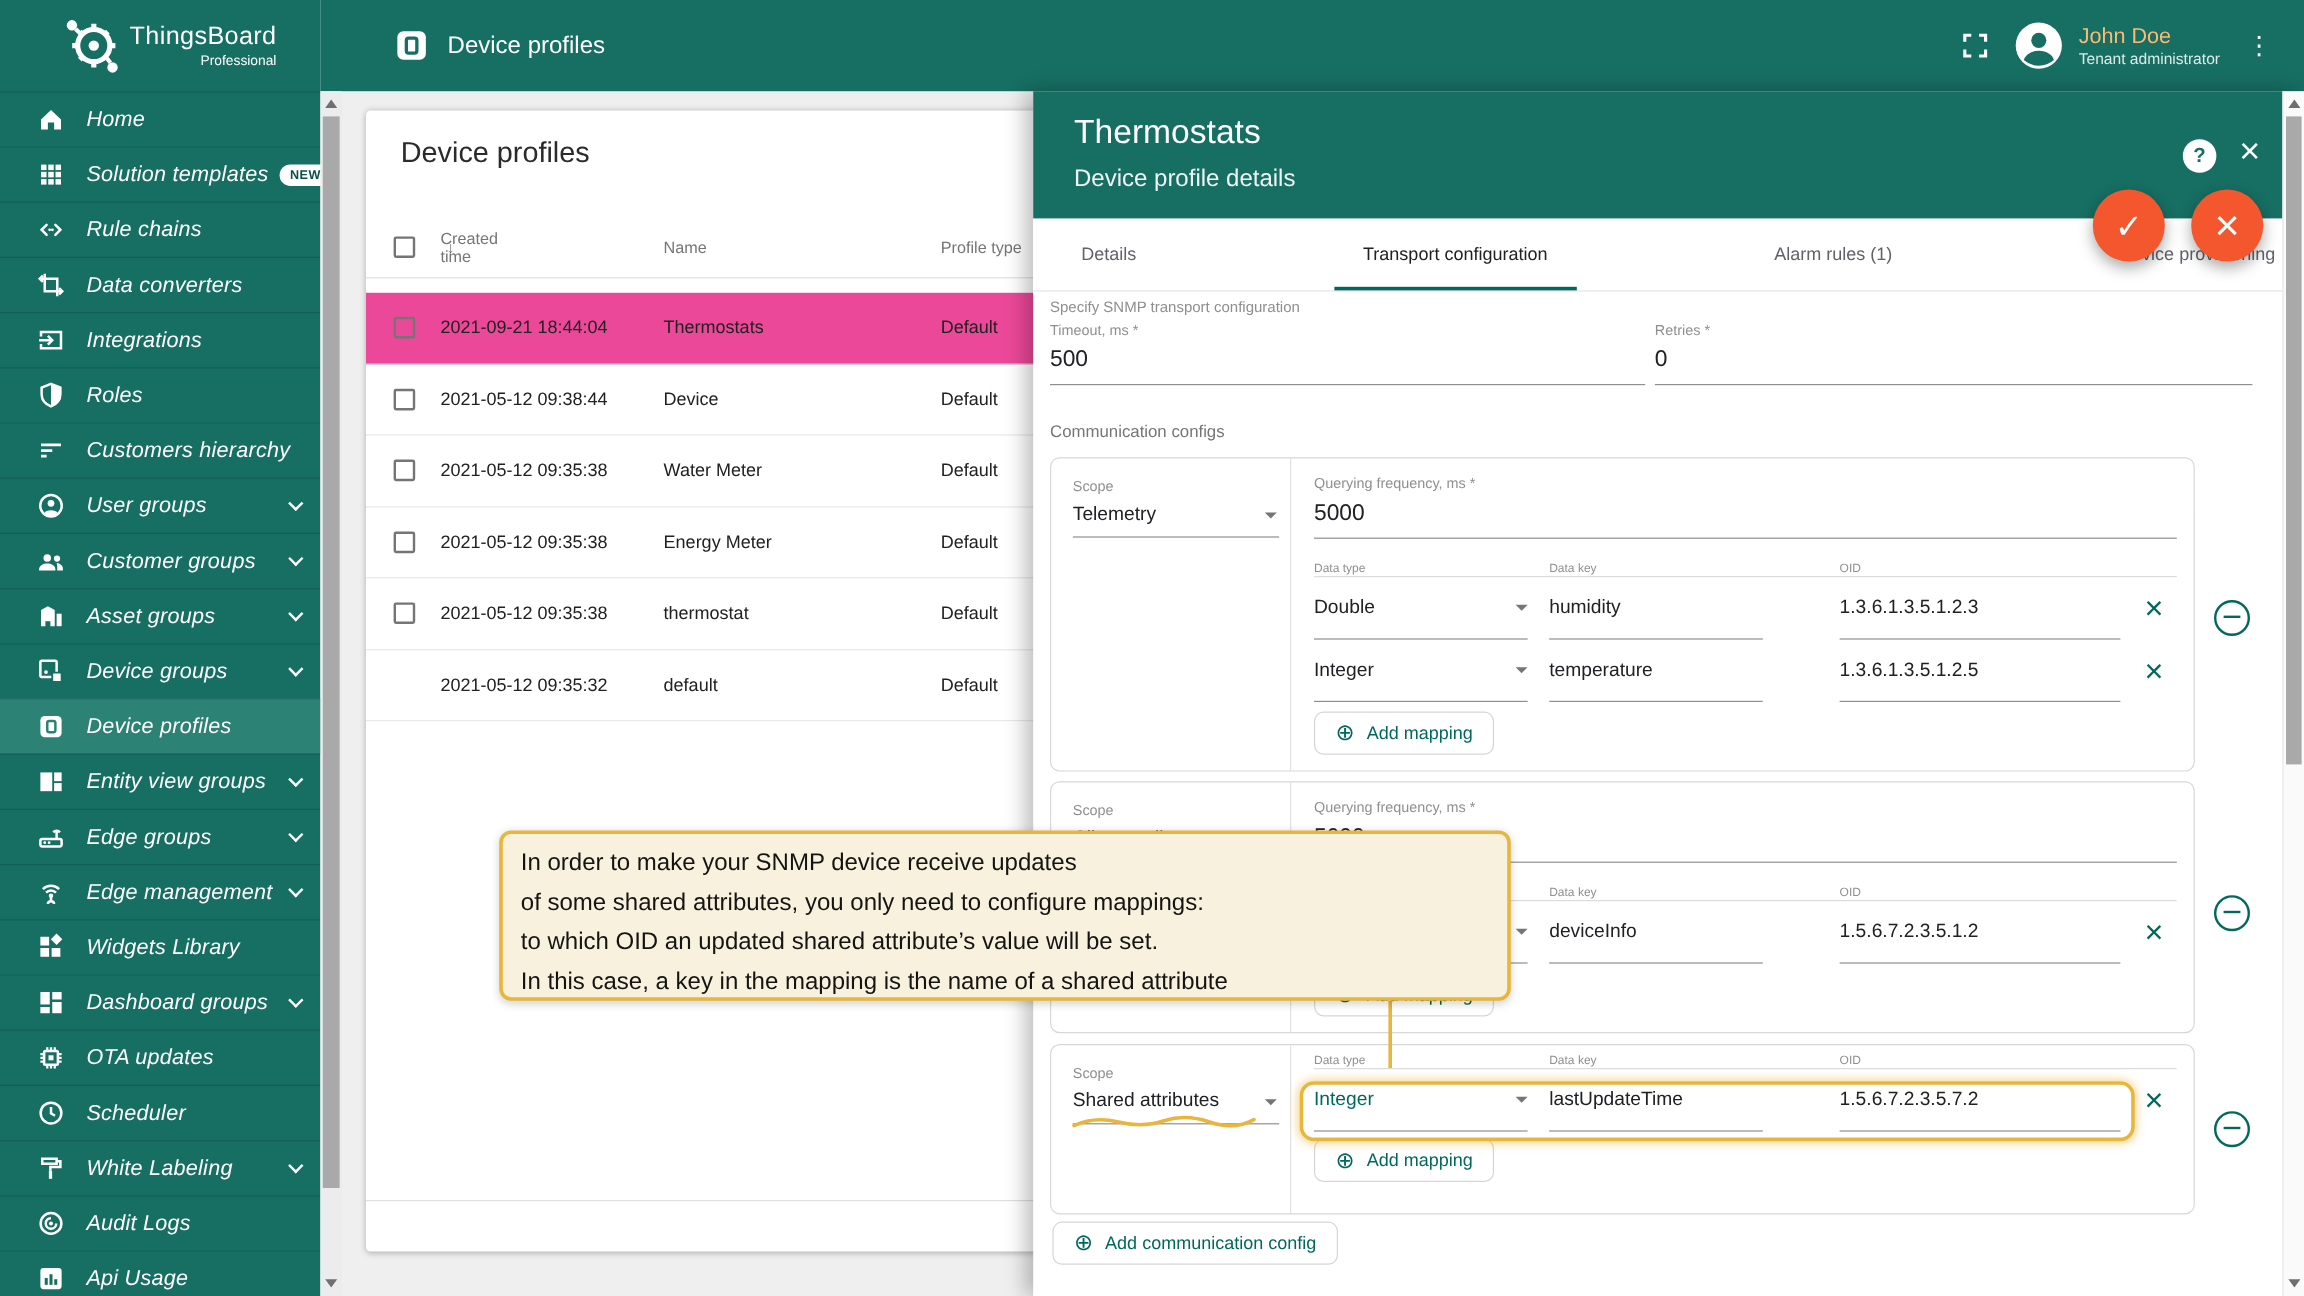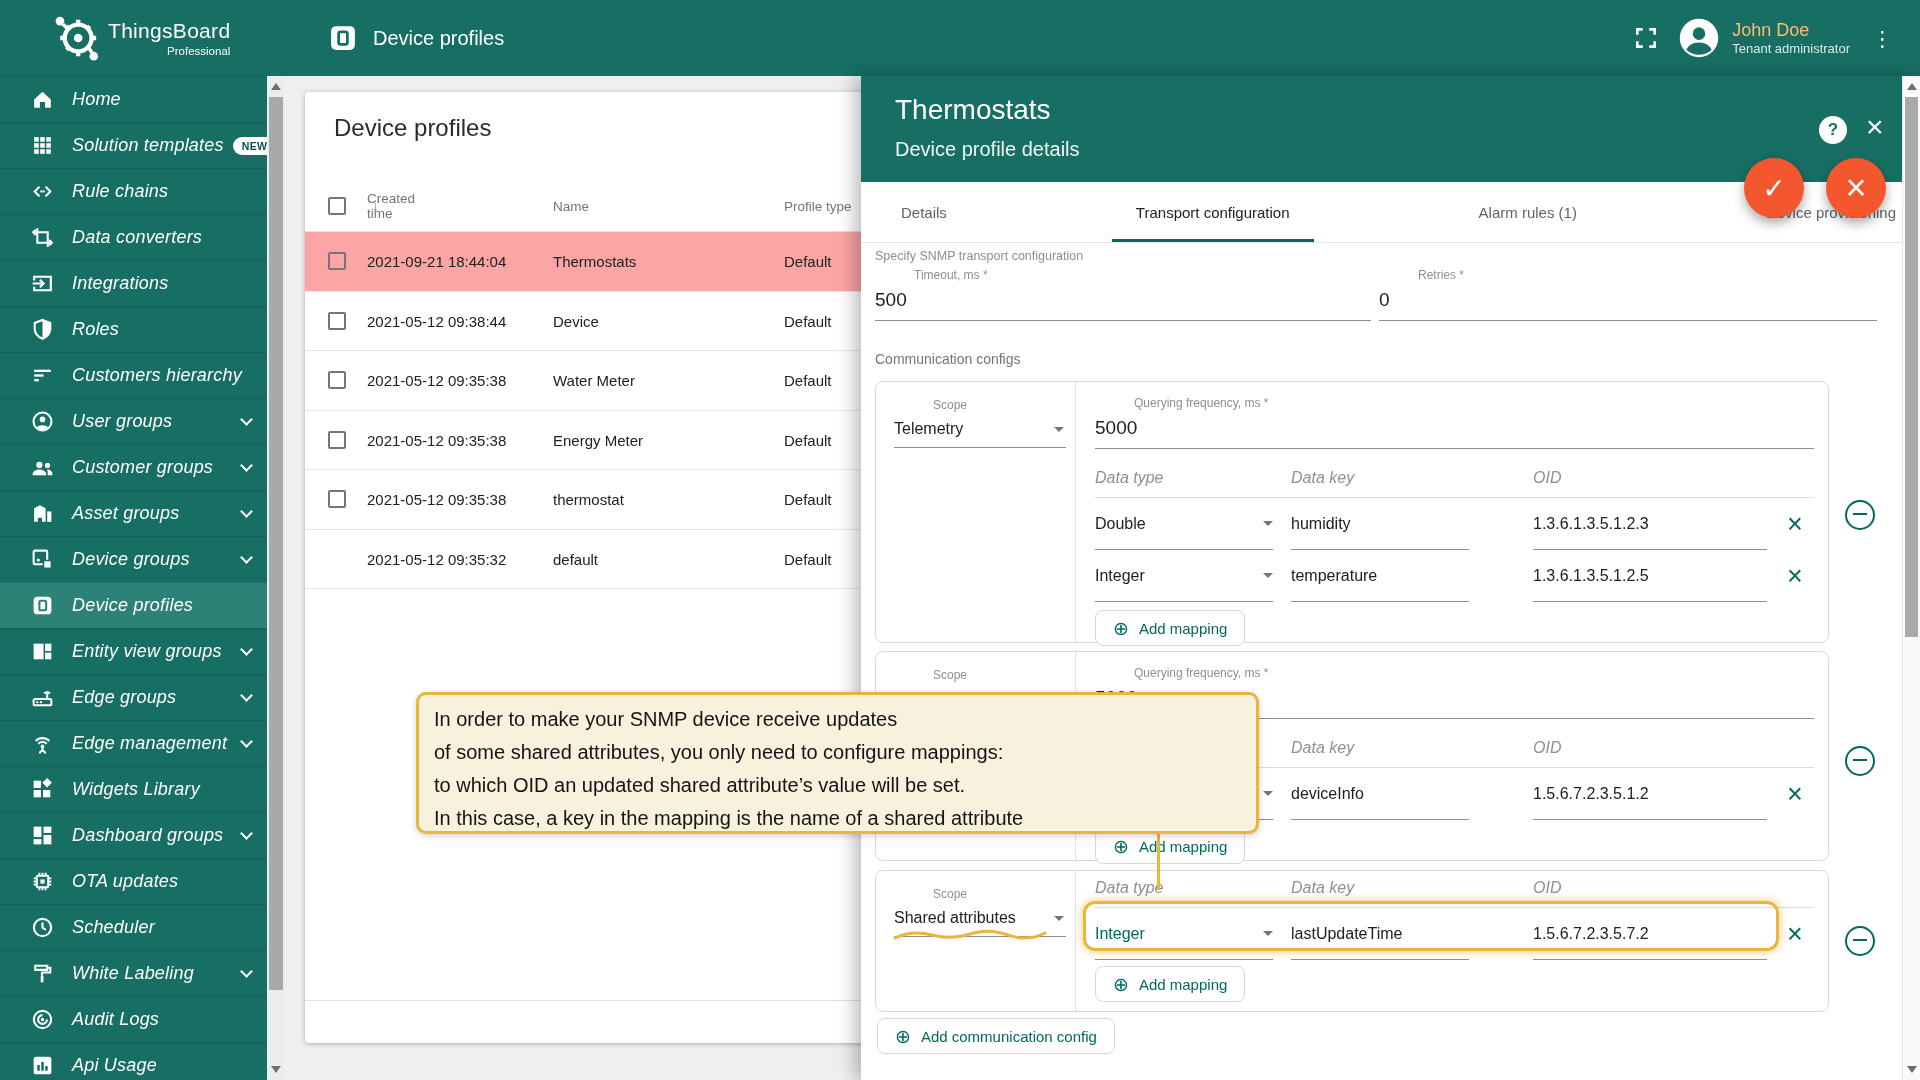--- a/index.html
+++ b/index.html
@@ -54,21 +54,21 @@
   .tcard h1{font-size:24px;font-weight:400;color:#2b2b2b;padding:22px 0 0 29px;}
   .thead{position:absolute;left:0;right:0;top:88px;height:52px;border-bottom:1px solid #E0E0E0;}
   .thead span{position:absolute;top:50%;transform:translateY(-50%);font-size:13.5px;
               font-weight:500;color:#757575;}
   .cb{position:absolute;left:23px;top:50%;transform:translateY(-50%);width:18px;height:18px;
       border:2px solid #757575;border-radius:2px;cursor:pointer;}
   .col-t{left:62px;} .col-n{left:248px;} .col-p{left:479px;}
   .sort{color:#424242;font-size:14px;margin-left:5px;}
   .tbody{position:absolute;left:0;right:0;top:140px;}
   .trow{height:59.5px;position:relative;border-bottom:1px solid #E8E8E8;cursor:pointer;}
-  .trow.selected{background:#fca5a5;}
+  .trow.selected{background:#ec4899;margin-top:12px;}
   .trow span{position:absolute;top:50%;transform:translateY(-50%);font-size:15px;color:#212121;}
   .trow .c-time{left:62px;} .trow .c-name{left:248px;} .trow .c-prof{left:479px;}
   .tfoot-line{position:absolute;left:0;right:0;top:908px;border-top:1px solid #E0E0E0;}
 
   
   .panel{position:absolute;left:861px;top:76px;width:1059px;bottom:0;background:#fff;
          box-shadow:-7px 0 16px rgba(0,0,0,.25);z-index:4;}
   .p-head{height:106px;background:var(--teal);position:relative;}
   .p-title{position:absolute;left:34px;top:18px;font-size:28px;font-weight:500;color:#fff;}
   .p-sub{position:absolute;left:34px;top:62px;font-size:20px;color:rgba(255,255,255,.93);}
@@ -86,37 +86,37 @@
   .fab-check{left:883px;top:82px;font-size:28px;}
   .fab-x{left:965px;top:82px;font-size:36px;font-weight:300;}
 
   .p-body{position:absolute;top:167px;left:0;right:0;bottom:0;overflow:hidden;}
   .pscroll{position:absolute;right:0;top:0;width:18px;bottom:0;background:#FAFAFA;
            border-left:1px solid #E8E8E8;}
   .pscroll .thumb{position:absolute;left:2px;right:2px;top:21px;height:540px;background:#A9A9A9;}
 
   .hint{margin:6px 0 0 14px;font-size:12.5px;color:var(--lbl);}
   .two-col{display:grid;grid-template-columns:496px 498px;column-gap:8px;margin:5px 0 0 14px;}
-  .flabel{font-size:12px;color:var(--lbl);margin-bottom:2px;margin-left:39px;}
+  .flabel{font-size:12px;color:var(--lbl);margin-bottom:2px;}
   .fval{font-size:19px;color:#202124;padding:5px 0 9px;border-bottom:1px solid #8F8F8F;cursor:text;}
   .section-label{margin:30px 0 0 14px;font-size:14px;color:#757575;}
 
   .cfg{display:flex;margin-left:14px;}
   .cfg-a{margin-top:14px;} .cfg-b{margin-top:8px;} .cfg-c{margin-top:9px;}
   .cfg-card{width:954px;border:1px solid #D8D8D8;border-radius:8px;display:flex;position:relative;background:#fff;}
   .cfg-a .cfg-card{height:262px;} .cfg-b .cfg-card{height:210px;} .cfg-c .cfg-card{height:142px;}
   .scope-col{width:200px;border-right:1px solid #E2E2E2;padding:16px 0 0 18px;flex:none;position:relative;}
   .scope-val{display:flex;align-items:center;width:172px;border-bottom:1px solid #8F8F8F;
              padding:6px 2px 9px 0;font-size:16px;color:#202124;cursor:pointer;}
   .caret{width:0;height:0;border-left:5px solid transparent;border-right:5px solid transparent;
          border-top:5px solid #757575;margin-left:auto;}
   .cfg-right{flex:1;padding:0 16px 0 19px;position:relative;}
   .freq{padding-top:14px;width:719px;}
-  .map-head{display:flex;margin-top:20px;padding-bottom:10px;border-bottom:1px solid #DCDCDC;
-            width:719px;font-size:16px;color:var(--lbl);font-style:italic;}
+  .map-head{display:flex;margin-top:20px;border-bottom:1px solid #DCDCDC;
+            width:719px;font-size:10px;color:var(--lbl);}
   .cfg-c .map-head{margin-top:8px;}
   .mh-type{width:196px;} .mh-key{width:242px;} .mh-oid{width:234px;}
   .mrow{display:flex;height:52px;width:763px;}
   .mcell{height:100%;display:flex;align-items:center;font-size:16px;color:#202124;
          border-bottom:1px solid #8F8F8F;}
   .m-type{width:178px;margin-right:18px;cursor:pointer;}
   .m-key{width:178px;margin-right:64px;cursor:text;}
   .m-oid{width:234px;cursor:text;}
   .m-x{margin-left:20px;border:none;background:none;color:var(--teal-dark);font-size:27px;
        font-weight:300;cursor:pointer;line-height:1;}

